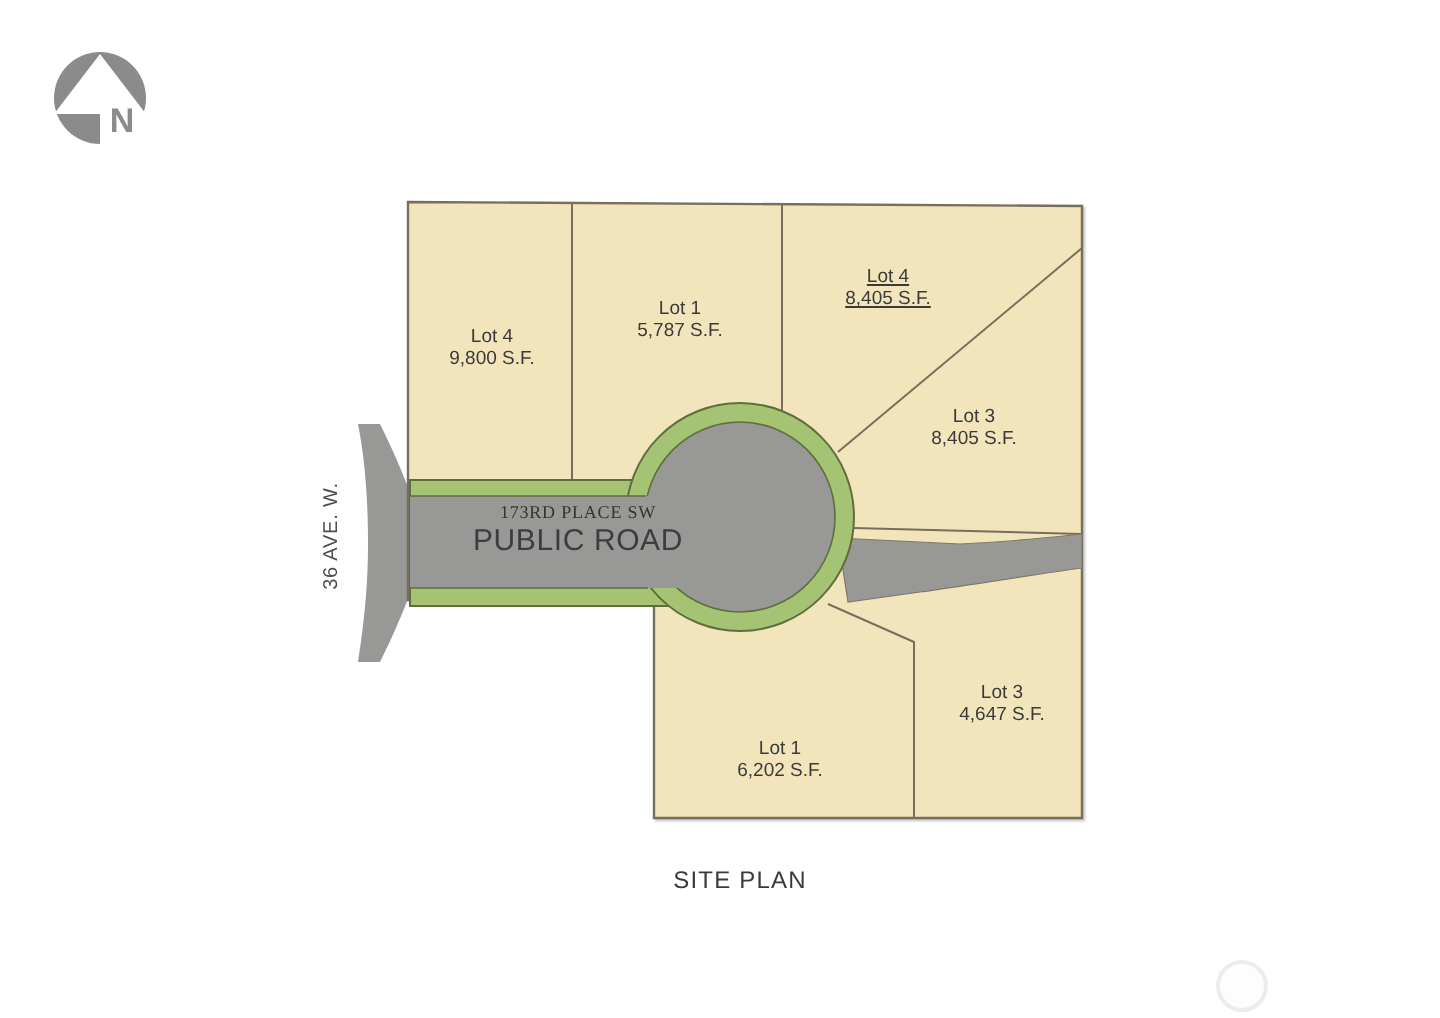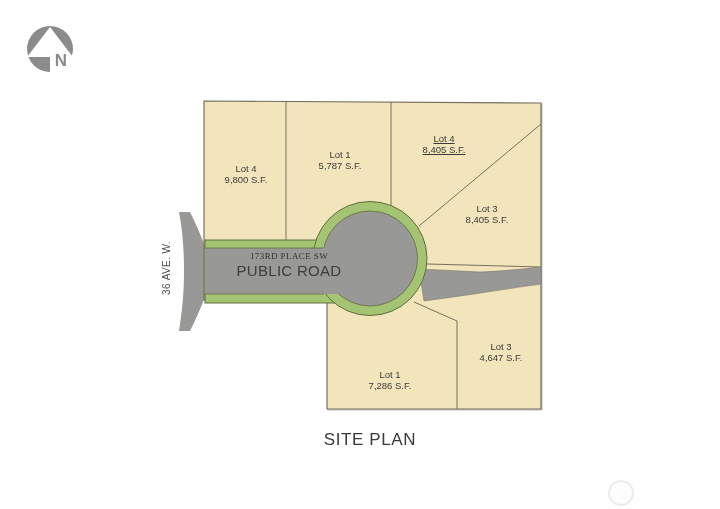--- a/index.html
+++ b/index.html
@@ -18,21 +18,21 @@
     text-align:center;color:#35342f;white-space:nowrap;
   }
   .road-label .line1{font-family:"Liberation Serif",serif;font-weight:normal;font-size:9px;letter-spacing:.4px;}
   .road-label .line2{font-family:"Liberation Sans",sans-serif;font-size:15px;letter-spacing:.3px;color:#3d3d3d;margin-top:1px;}
   .left-street-label{
     position:absolute;left:166px;top:268px;transform:translate(-50%,-50%) rotate(-90deg);
     font-size:10px;color:#4d4d4d;letter-spacing:.4px;white-space:nowrap;
   }
   .site-title{
     position:absolute;left:370px;top:440px;transform:translate(-50%,-50%);
-    font-size:17px;letter-spacing:.6px;color:#3a3a3a;white-space:nowrap;
+    font-size:12px;letter-spacing:.6px;color:#3a3a3a;white-space:nowrap;
   }
   .watermark-circle{
     position:absolute;left:608px;top:480px;width:22px;height:22px;border-radius:50%;
     border:2px solid #ececec;background:#fdfdfd;
   }
 </style>
 </head>
 <body>
 
 <div id="canvas">
@@ -78,21 +78,21 @@
       <div class="line2">PUBLIC ROAD</div>
     </div>
 
     <div class="left-street-label">36 AVE. W.</div>
 
     <div class="site-title">SITE PLAN</div>
 
     <div id="lot-labels">
         <div class="lot-label" style="left: 390px; top: 352px; margin-top: 28px;">
       <div>Lot 1</div>
-      <div>7,286 S.F.</div>
+      <div>6,202 S.F.</div>
     </div>
         <div class="lot-label" style="left: 501px; top: 352px;">
       <div>Lot 3</div>
       <div>4,647 S.F.</div>
     </div>
         <div class="lot-label" style="left: 487px; top: 214px;">
       <div>Lot 3</div>
       <div>8,405 S.F.</div>
     </div>
         <div class="lot-label" style="left: 444px; top: 144px; text-decoration: underline;">

